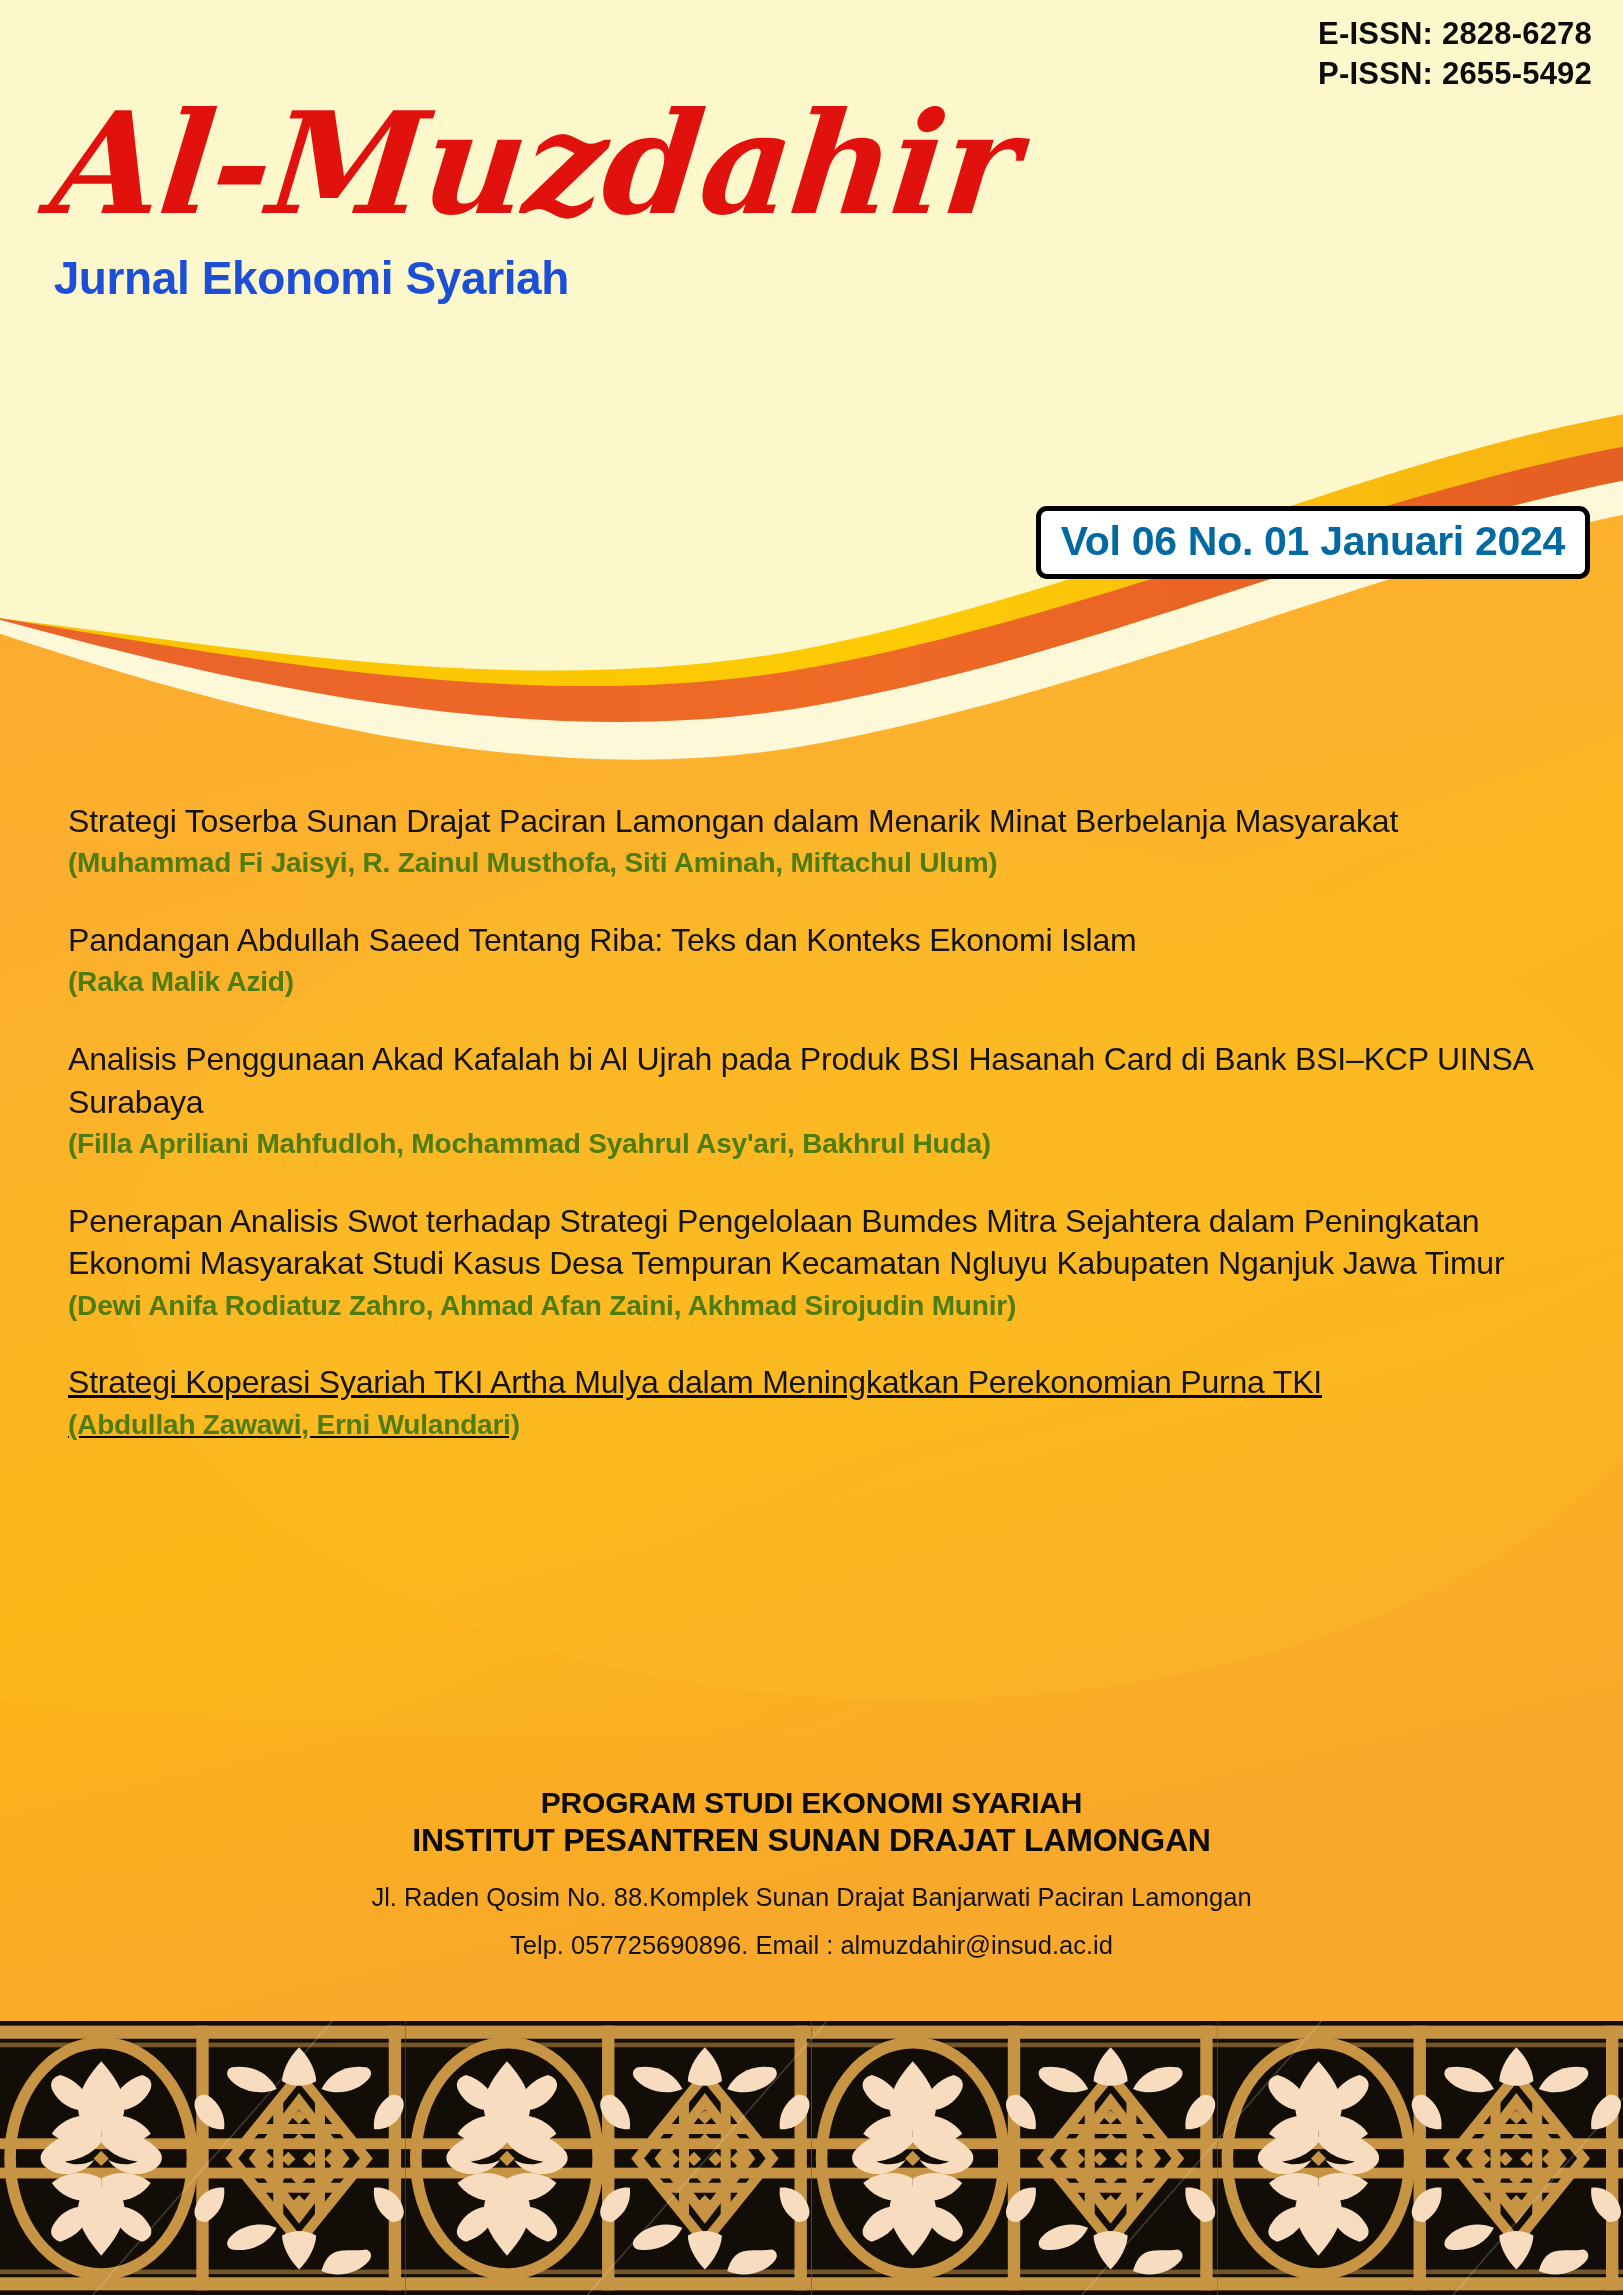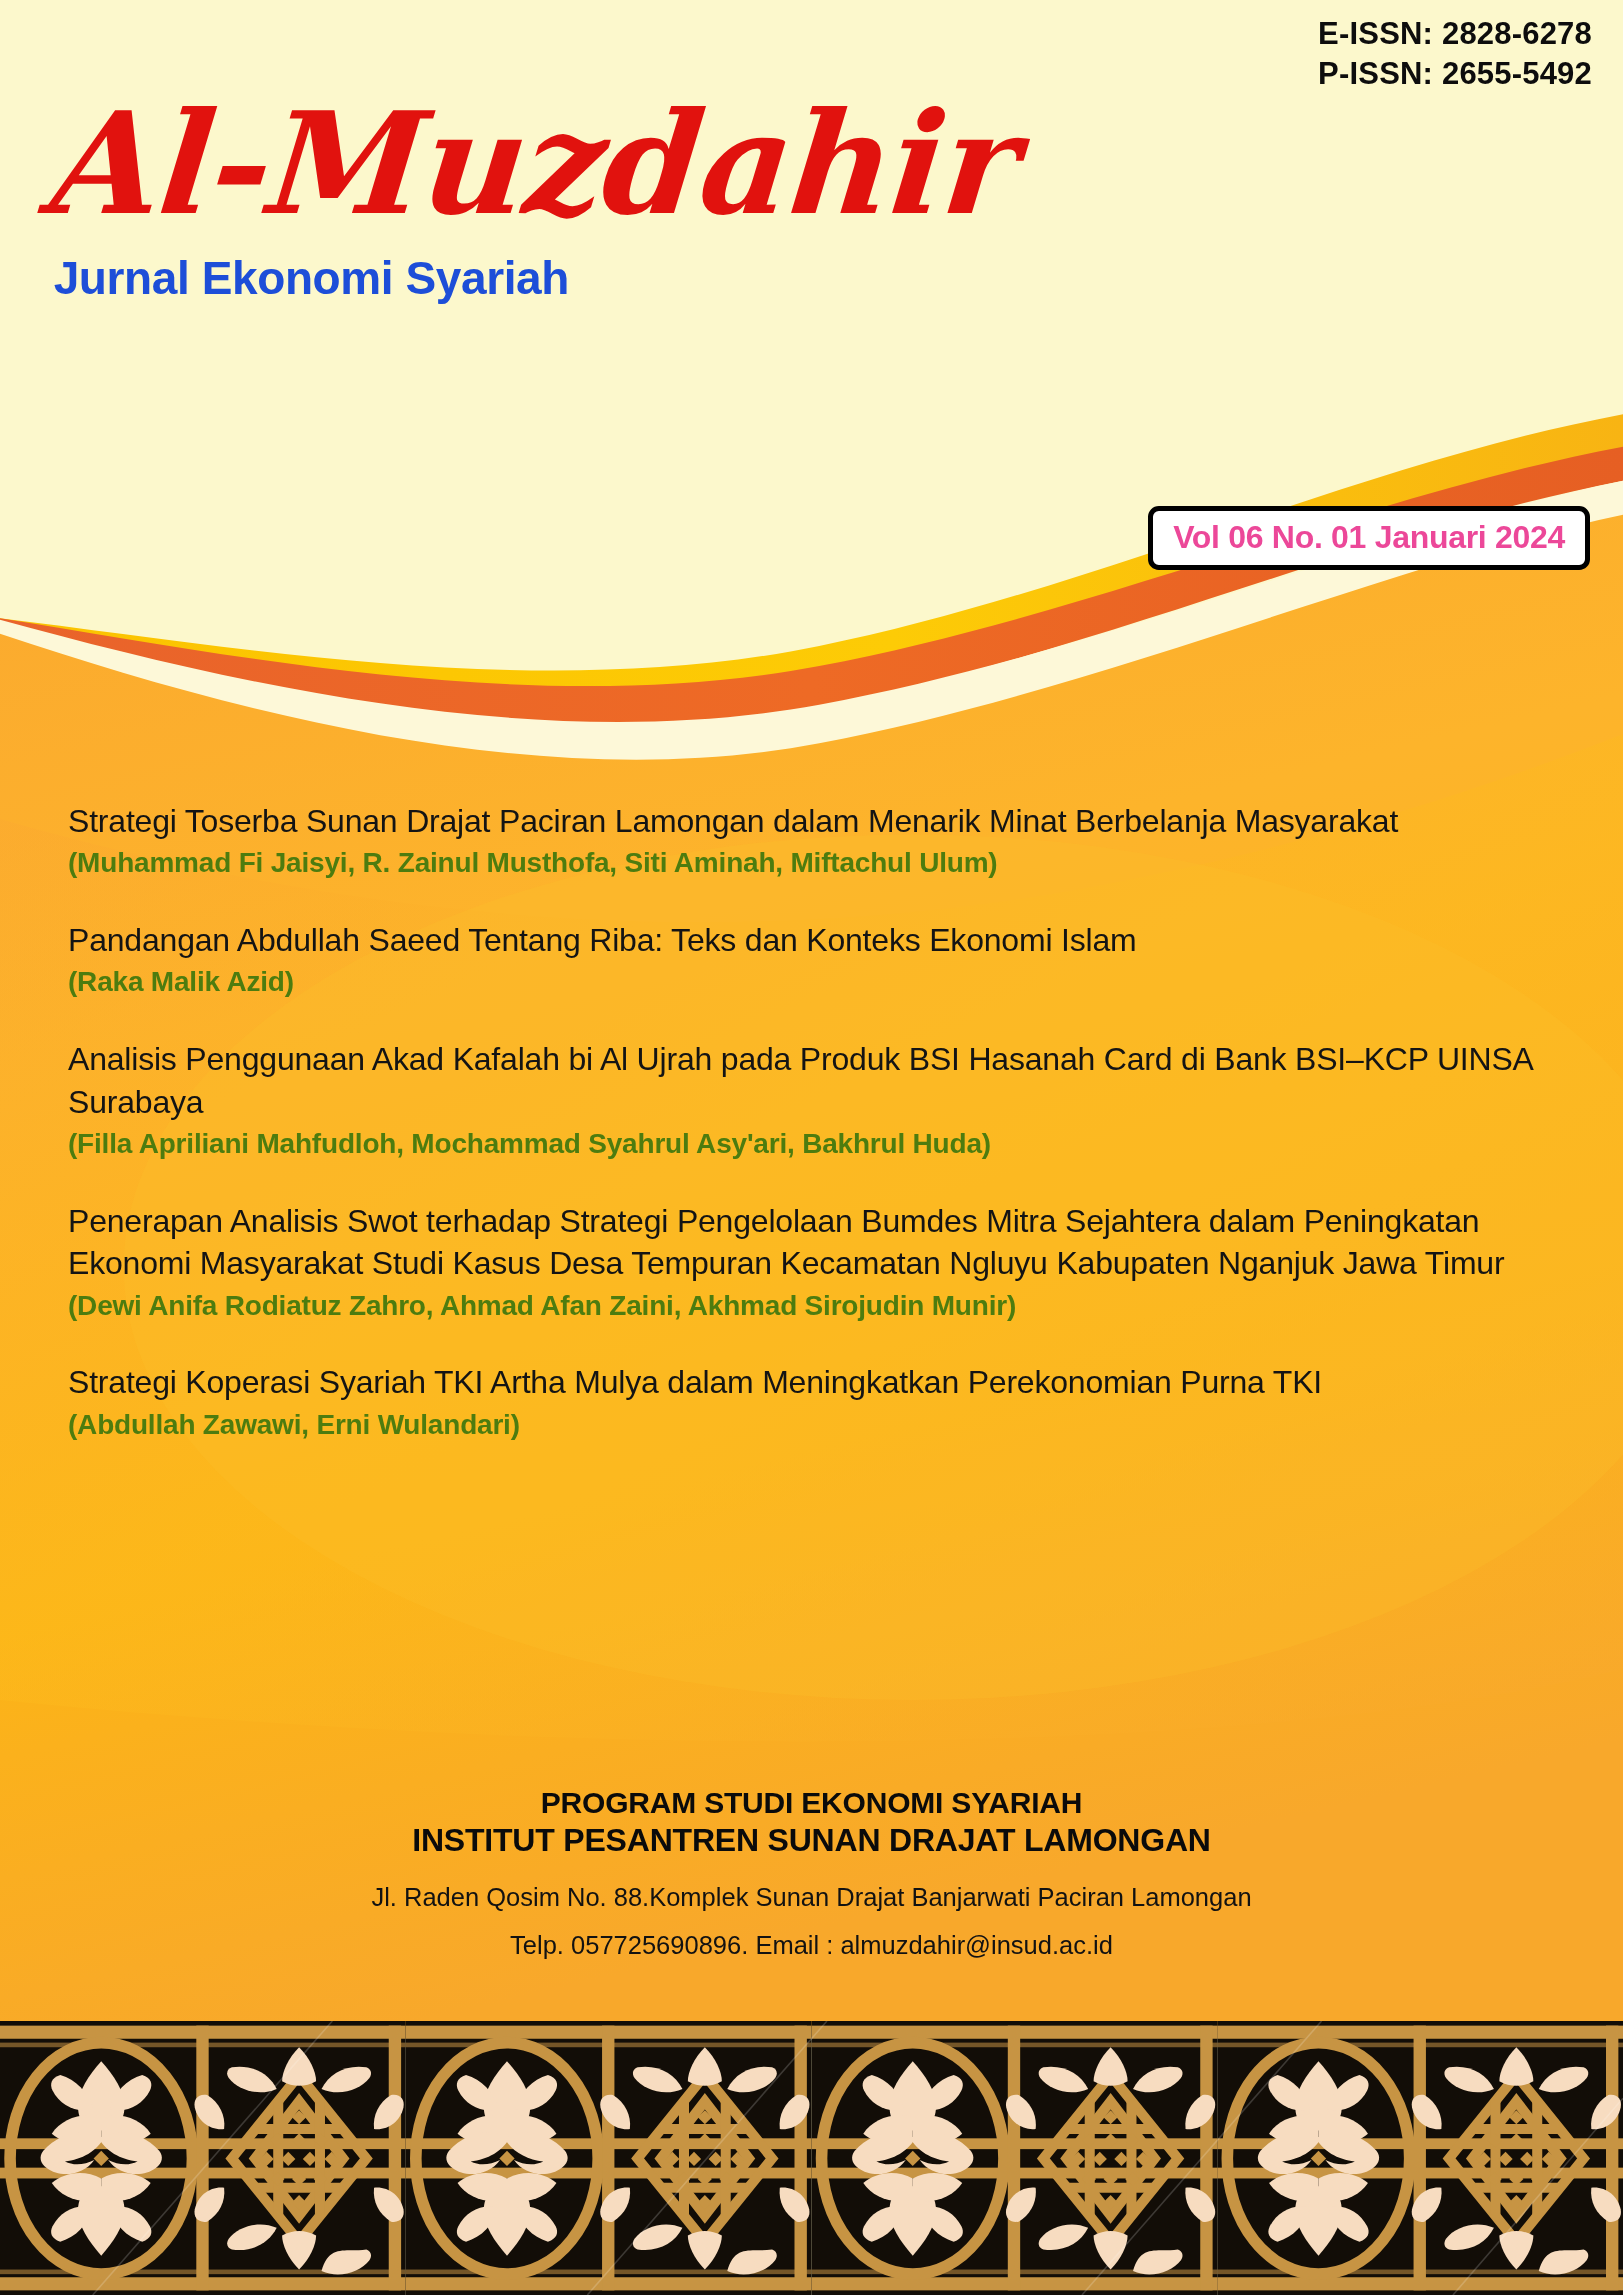--- a/index.html
+++ b/index.html
@@ -74,38 +74,38 @@
   #volume-badge {
     position:absolute;
     right:33px; top:506px;
     background:#ffffff;
     border:5.4px solid #000000;
     border-radius:10.8px;
     padding:10px 20px 12.4px;
     z-index:7;
   }
   #volume-badge span {
-    font-size:32px;
-    font-weight:bold;
-    color:#ec4899;
+    font-size:41px;
+    font-weight:bold;
+    color:#0369a1;
     letter-spacing:-0.3px;
     white-space:nowrap;
     display:block;
     line-height:1;
   }
 
   
   #articles {
     position:absolute;
     left:68px; top:800px;
     width:1468px;
     z-index:6;
   }
   .article { margin-bottom:37px; }
-  .article:last-child { margin-bottom:12px; }
+  .article:last-child { margin-bottom:12px;text-decoration:underline; }
   .article-title {
     font-size:32px;
     color:#141414;
     line-height:1.34;
     letter-spacing:-0.2px;
     font-weight:400;
   }
   .article-authors {
     font-size:28px;
     color:#4d7c0f;

